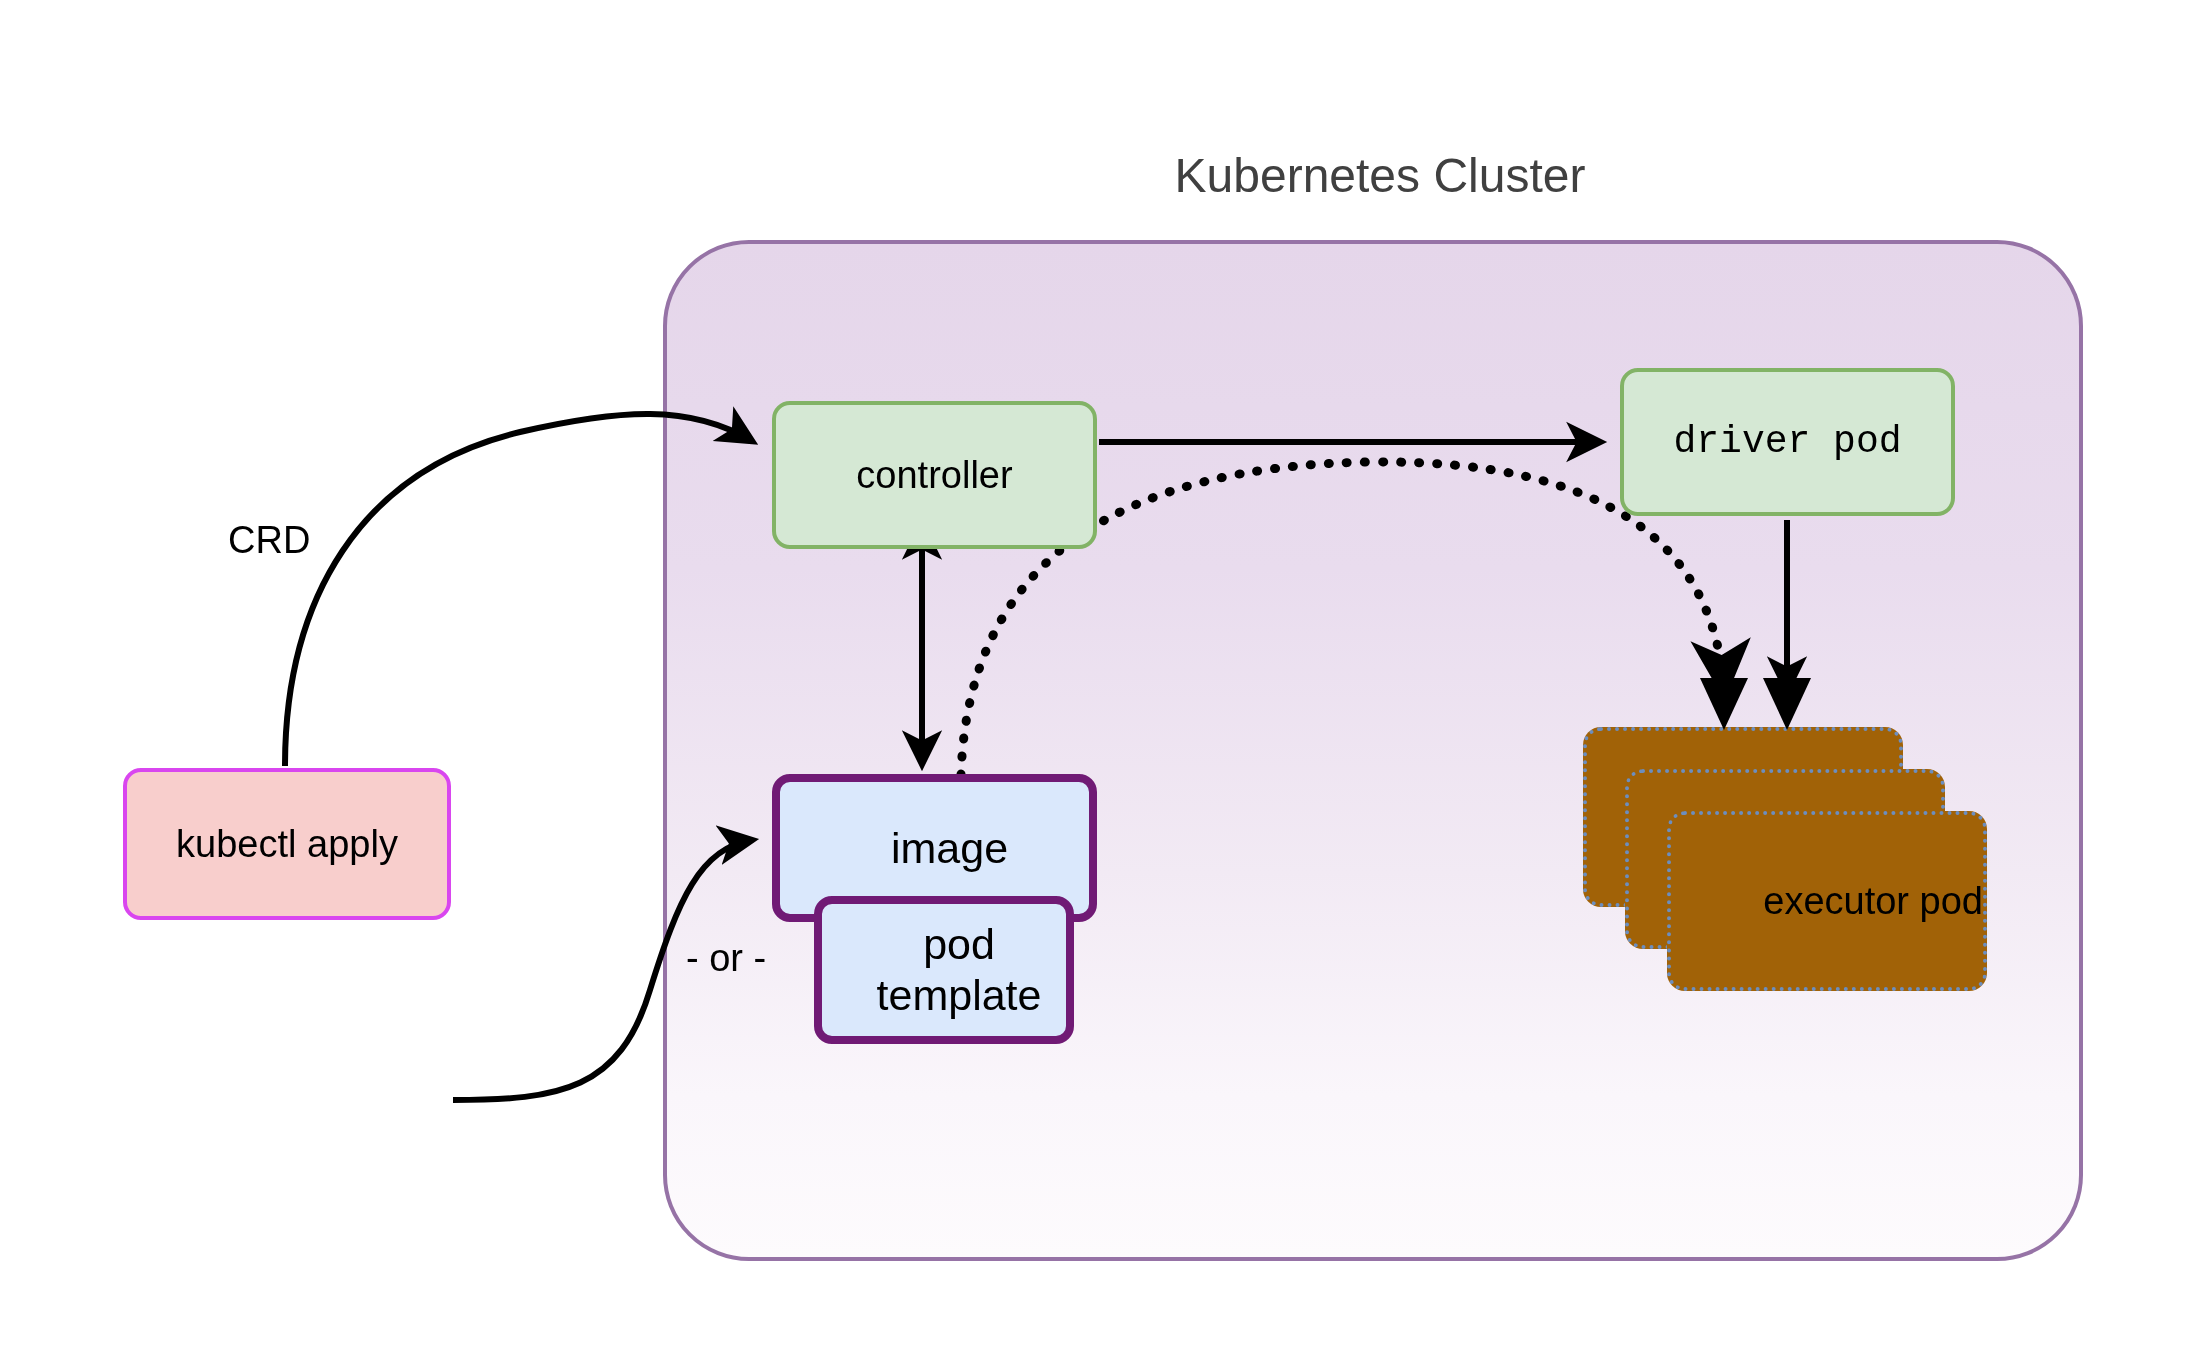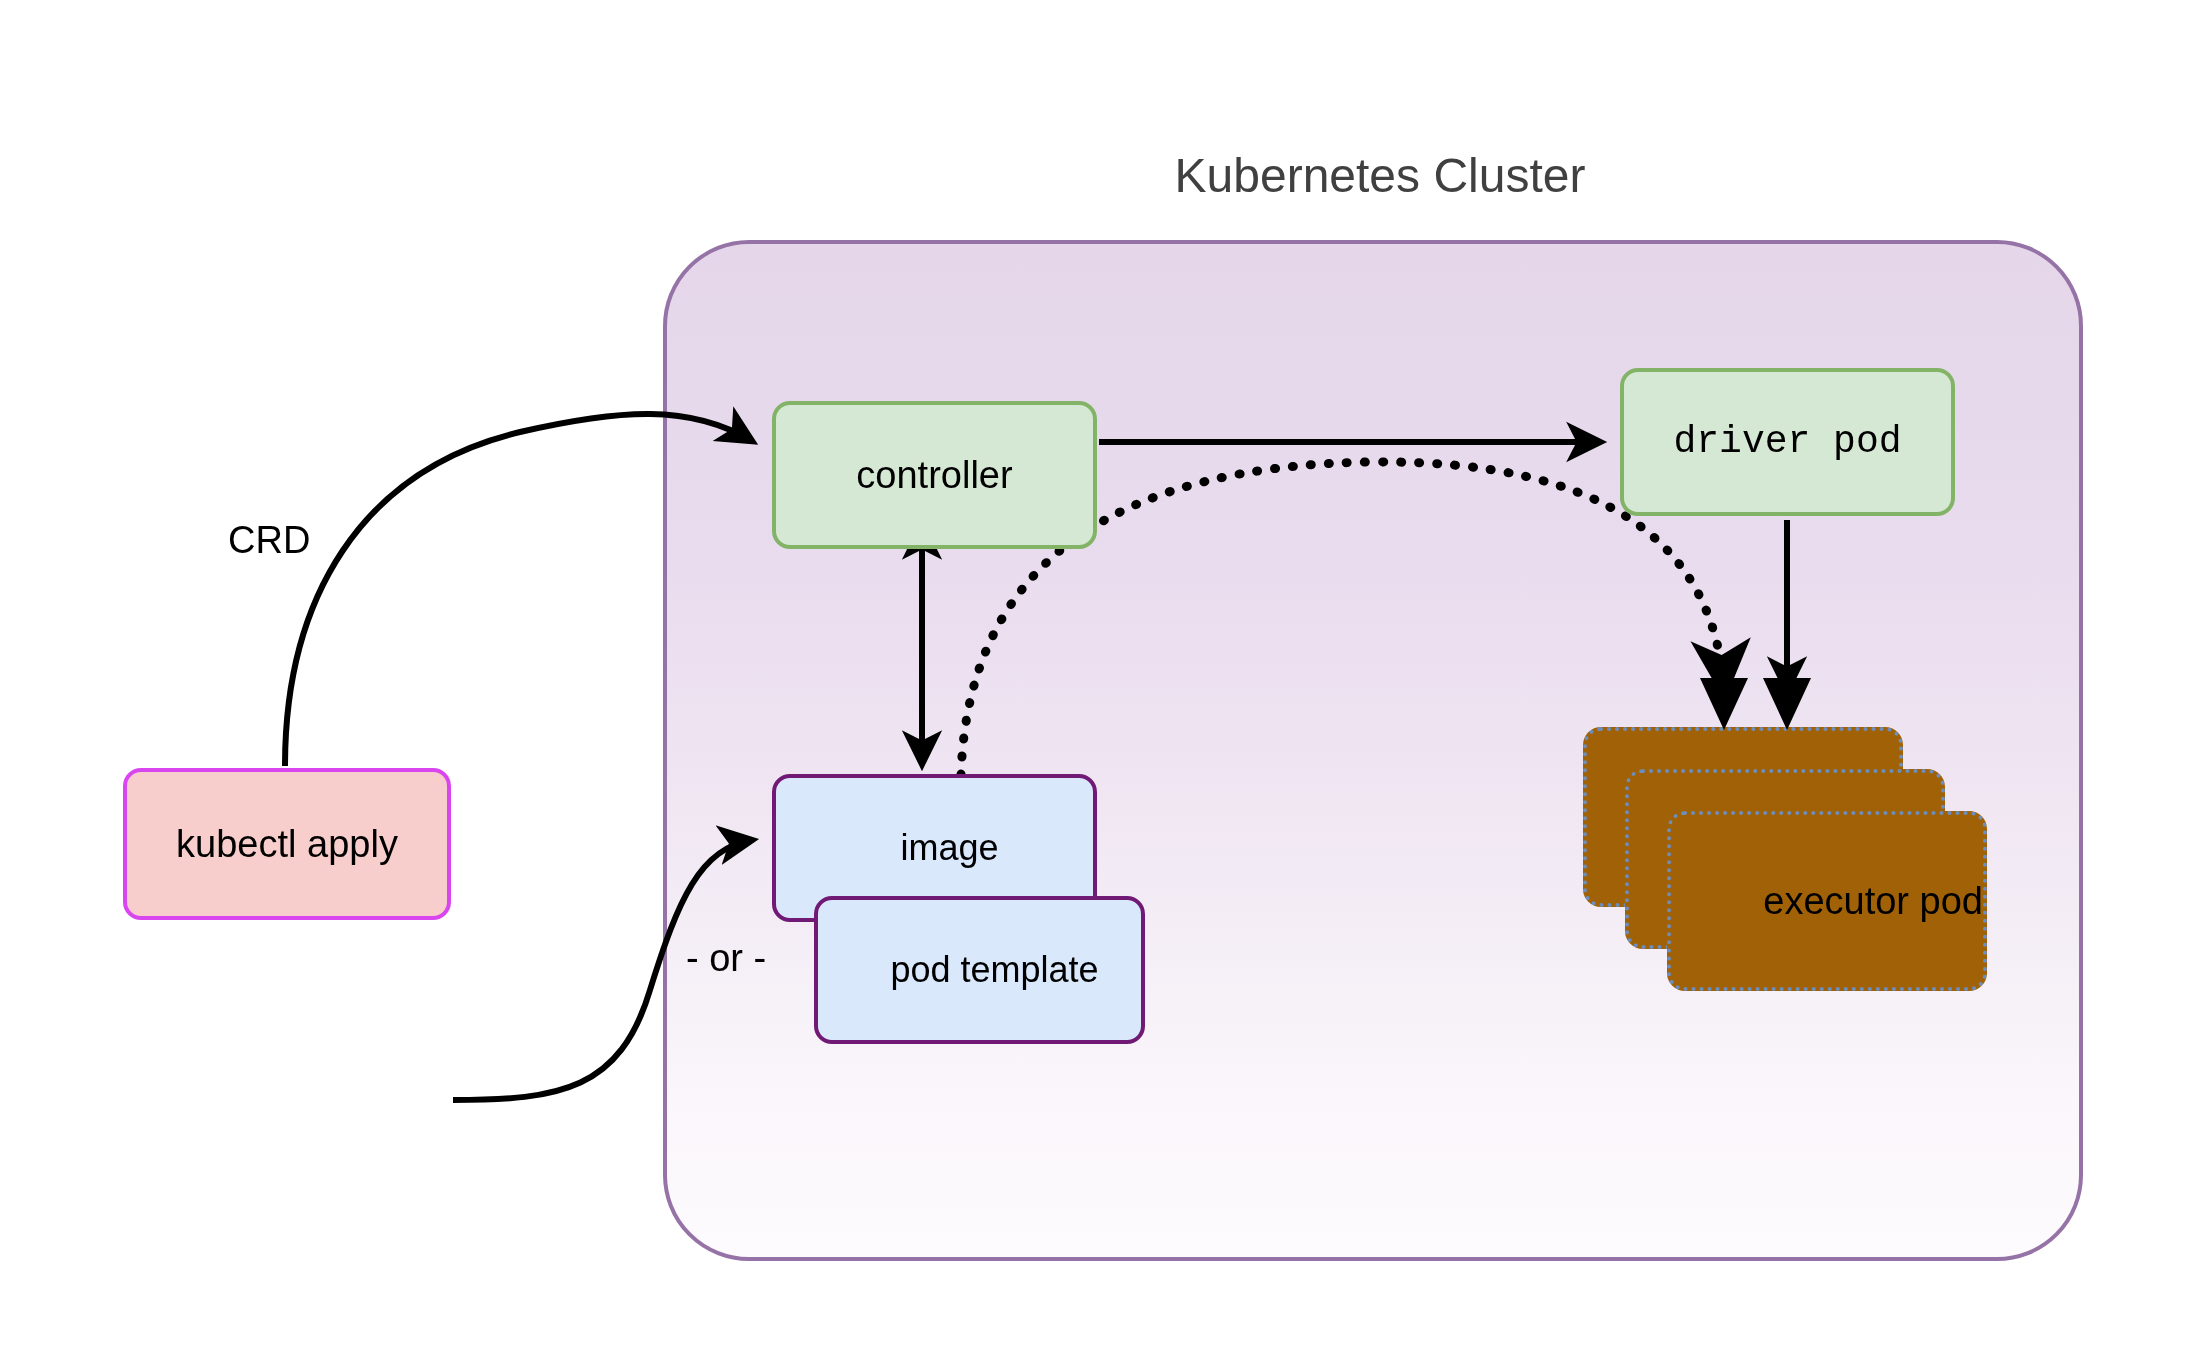--- a/index.html
+++ b/index.html
@@ -61,44 +61,44 @@
   
   .red {
     background: #f8cecc;
     border: 4px solid #d946ef;
     border-radius: 18px;
     font-size: 38px;
   }
   
   .blue {
     background: #dae8fc;
-    border: 4px solid #701a75;
-    border-radius: 18px;
-    font-size: 36px;
+    border: 8px solid #701a75;
+    border-radius: 18px;
+    font-size: 43px;
     padding-left: 30px;
   }
   .blue-dotted {
     background: #a16207;
     border: 4px dotted #6c8ebf;
     border-radius: 18px;
     font-size: 38px;
     justify-content: flex-end;
   }
 
   
   #node-controller      { left: 772px;  top: 368px;  width: 325px;  height: 148px; margin-top: 33px; }
   #node-driver-pod      { left: 1620px; top: 368px;  width: 335px;  height: 148px; font-family: Liberation Mono, monospace; }
 
   #node-executor-1      { left: 1583px; top: 727px;  width: 320px;  height: 180px; }
   #node-executor-2      { left: 1625px; top: 769px;  width: 320px;  height: 180px; }
   #node-executor-3      { left: 1667px; top: 811px;  width: 320px;  height: 180px; }
   .executor .label { padding-left: 6px; }
 
   #node-image           { left: 772px;  top: 774px;  width: 325px;  height: 148px; }
-  #node-pod-template    { left: 814px;  top: 896px;  width: 331px;  height: 148px; }
+  #node-pod-template    { left: 814px;  top: 896px;  width: 260px;  height: 148px; }
 
   #node-kubectl-apply   { left: 123px;  top: 768px;  width: 328px;  height: 152px; }
   #node-image-artifact  { left: 123px;  top: 1024px; width: 328px;  height: 152px; }
 
   
   .free-label {
     position: absolute;
     color: #000000;
     font-size: 38px;
     white-space: nowrap;

